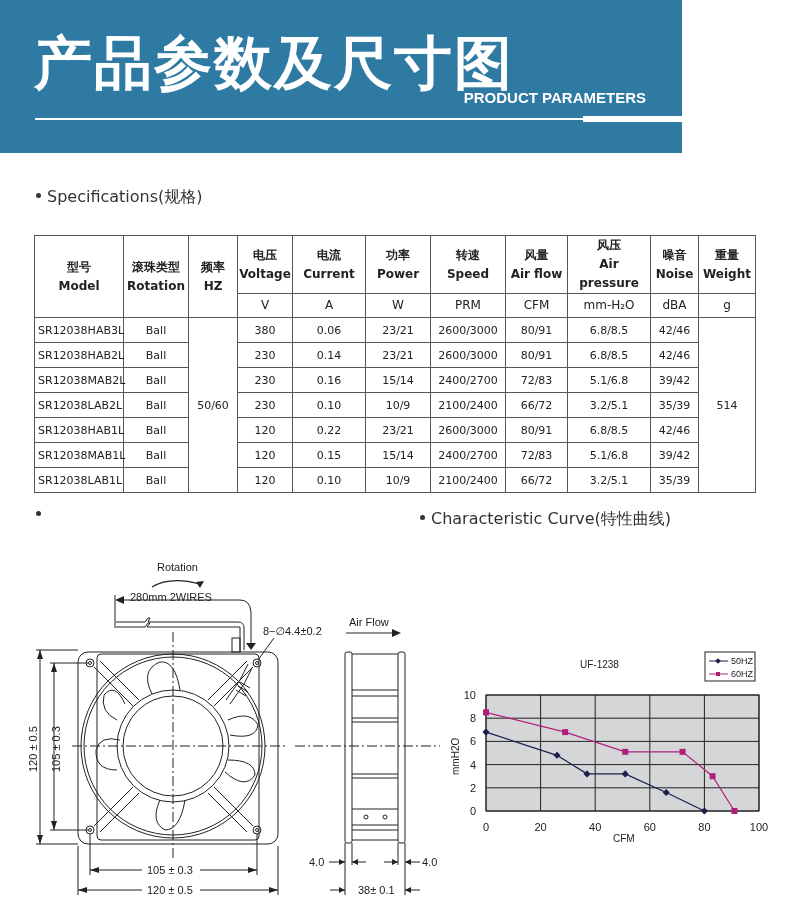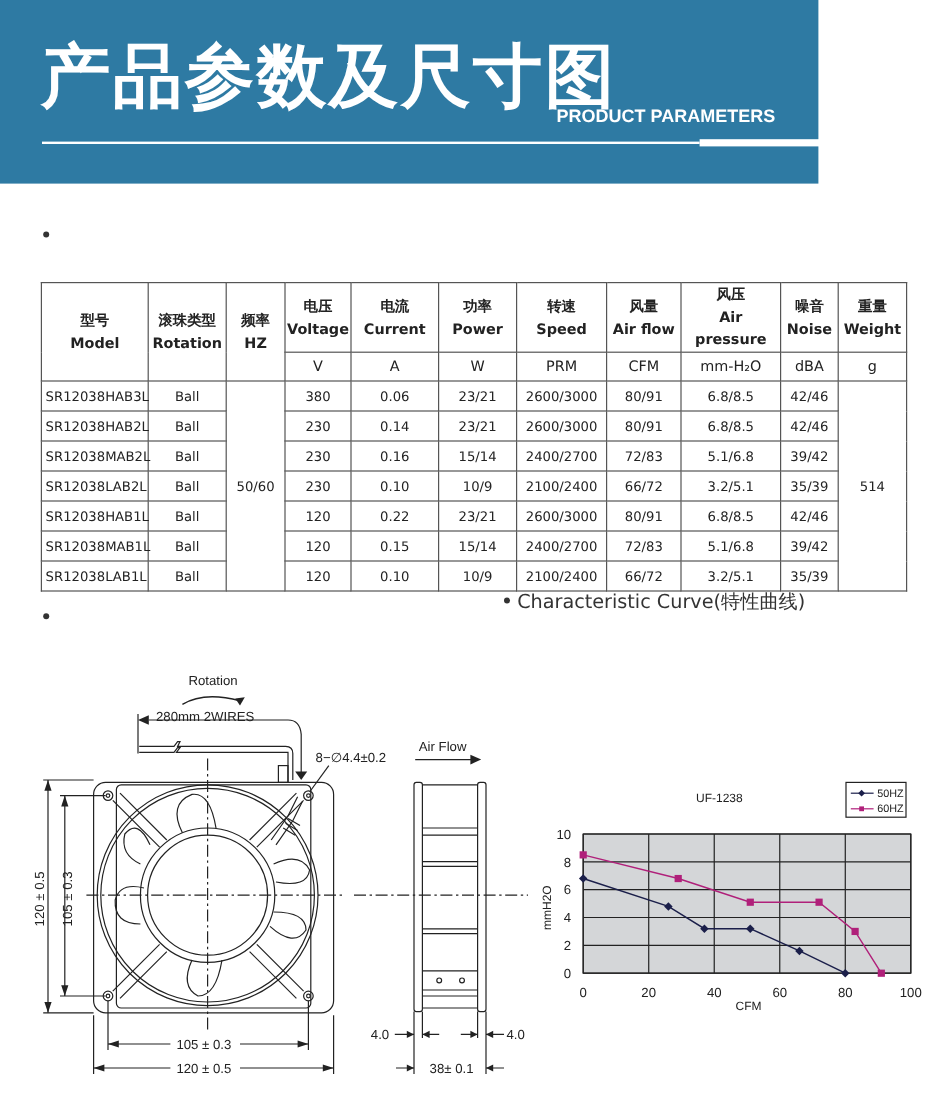--- a/index.html
+++ b/index.html
@@ -28,21 +28,21 @@
 <body>
 
 <div class="banner">
   <div class="banner-title">产品参数及尺寸图</div>
   <div class="banner-sub">PRODUCT PARAMETERS</div>
   <div class="banner-line"></div>
   <div class="banner-bar"></div>
 </div>
 
 <div class="section-title" style="left:36px; top:187px;">
-  <span class="dot"></span>
+  <span class="dot"></span><span>Specifications(规格)</span>
 </div>
 
 <table class="spec">
   <colgroup>
     <col style="width:89px">
       <col style="width:65px">
       <col style="width:49px">
       <col style="width:55px">
     <col style="width:73px">
       <col style="width:65px">
@@ -187,21 +187,21 @@
     <td>66/72</td>
     <td>3.2/5.1</td>
     <td>35/39</td>
   </tr>
 </tbody>
   </table>
 
 <div class="section-title" style="left:36px; top:505px;">
   <span class="dot"></span>
 </div>
-<div class="section-title" style="left:420px; top:492px;">
+<div class="section-title" style="left:420px; top:509px;">
   <span class="dot"></span><span>Characteristic Curve(特性曲线)</span>
 </div>
 
 <svg style="position:absolute; left:0; top:545px;" width="445" height="374" viewBox="0 545 445 374">
   <g stroke="#222" fill="none" stroke-width="1">
 
     <path d="M152 587 Q 170 576 200 584" stroke-width="1.2"></path>
     <polygon points="200,588 204,581 196,582" fill="#222" stroke="none"></polygon>
 
     <line x1="115" y1="595" x2="115" y2="628"></line>

